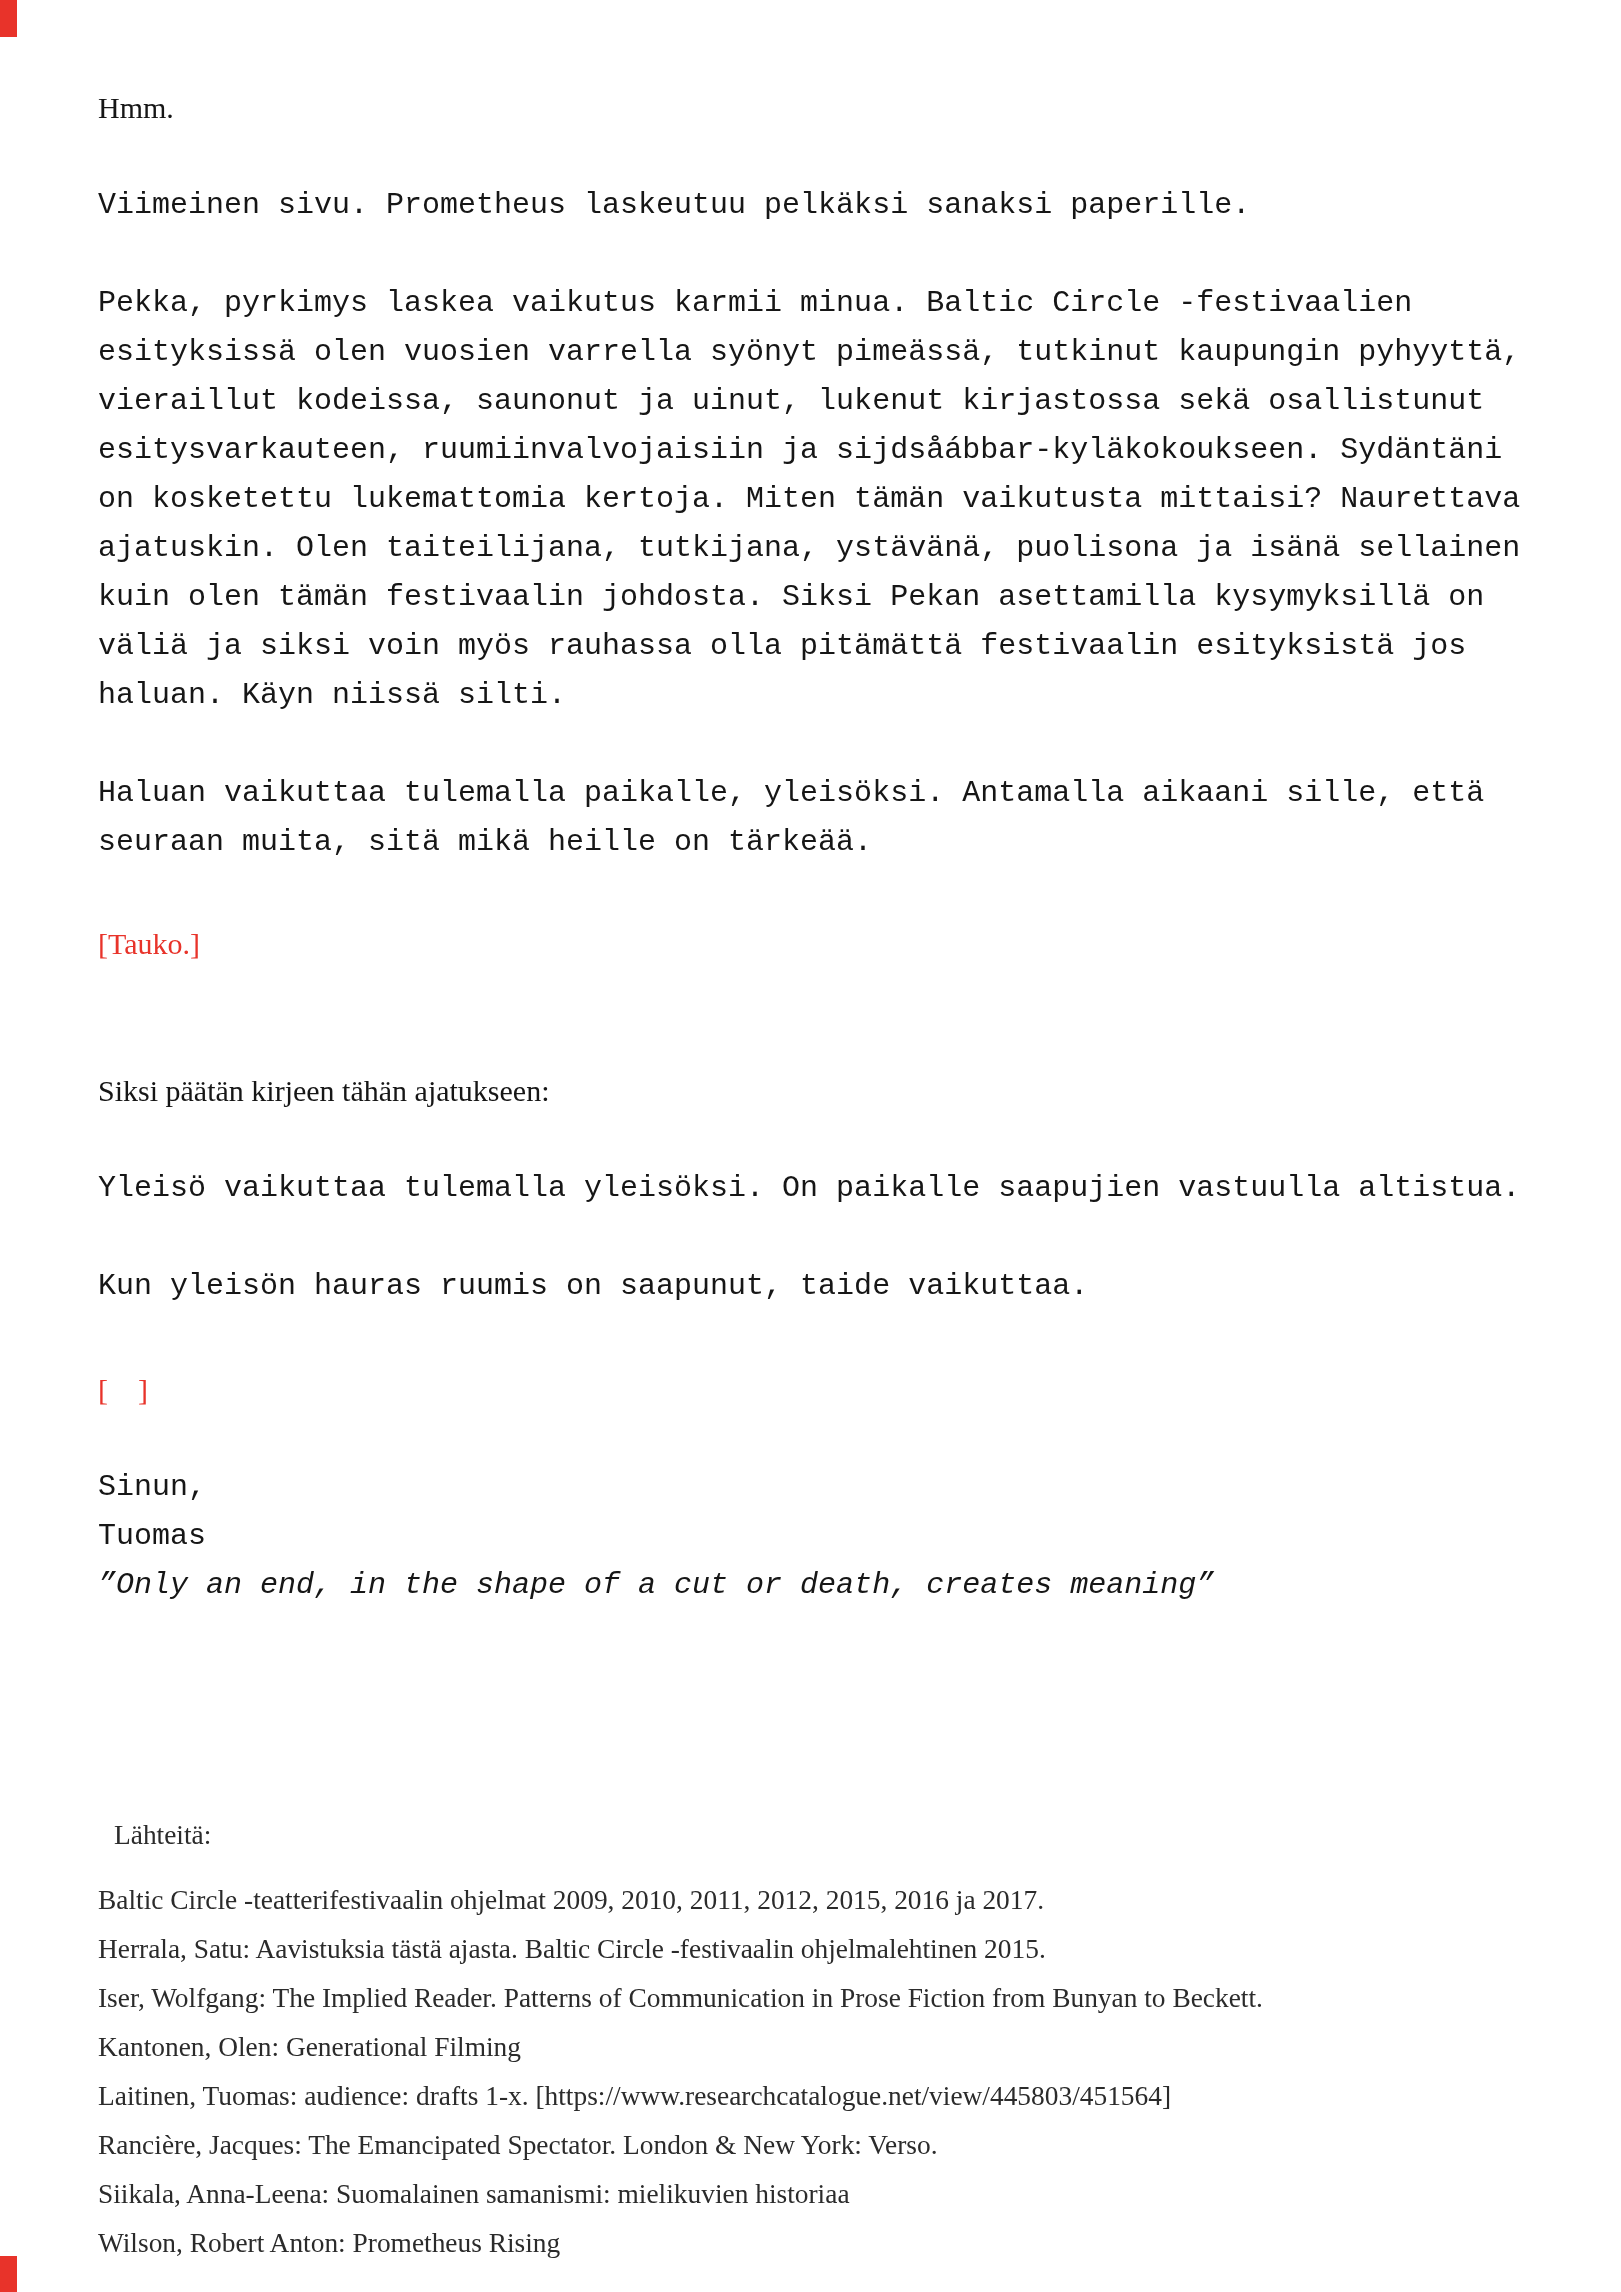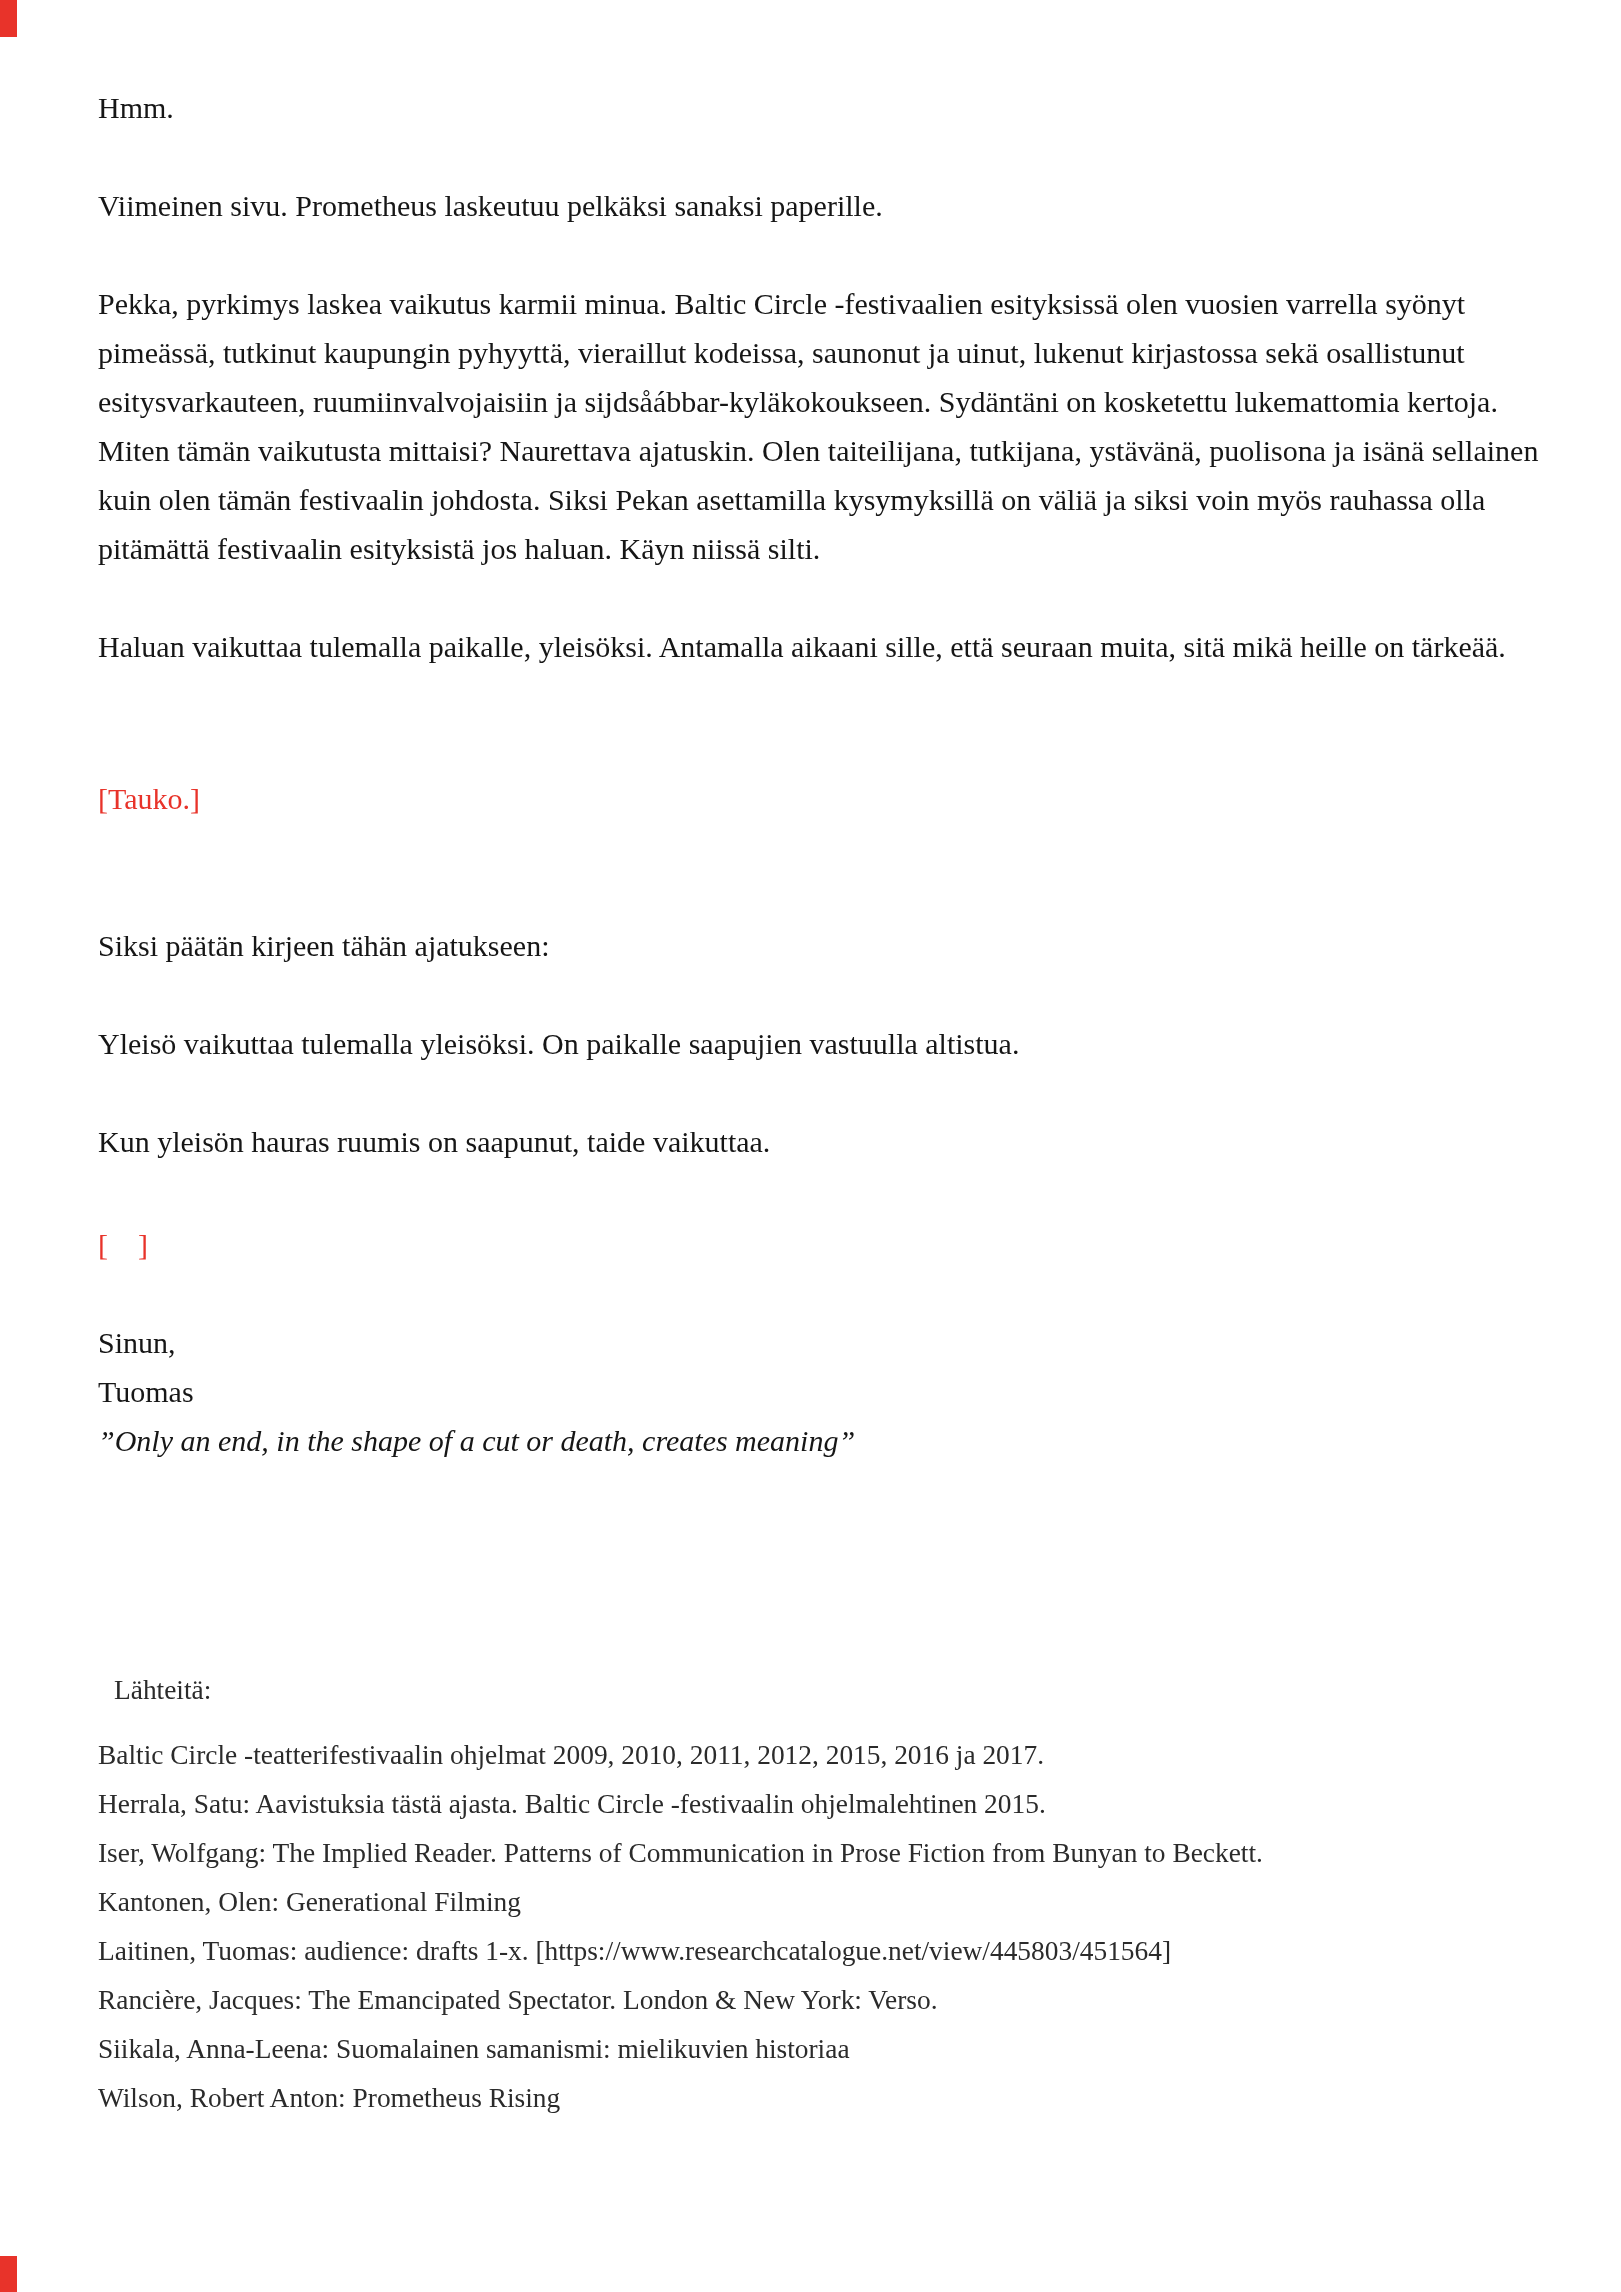--- a/index.html
+++ b/index.html
@@ -27,23 +27,23 @@
     left: 98px;
     top: 0;
     width: 1441px;
   }
   .para {
     font-size: 30px;
     line-height: 49px;
     margin: 0;
     text-align: left;
   }
-  .mt-1 { margin-top: 49px; }
+  .mt-1 { margin-top: 49px; font-family: Liberation Mono, monospace; }
   .mt-85 { margin-top: 83px; }
-  .mt-105 { margin-top: 103px; }
+  .mt-105 { margin-top: 52px; }
   .mt-100 { margin-top: 98px; }
   .mt-55 { margin-top: 54px; }
   .red { color: #e8332a; }
   .pre { white-space: pre; }
   .quote { font-style: italic; }
   .sources {
     margin-top: 201px;
     font-size: 27.4px;
     line-height: 49px;
     color: #2b2b2b;

